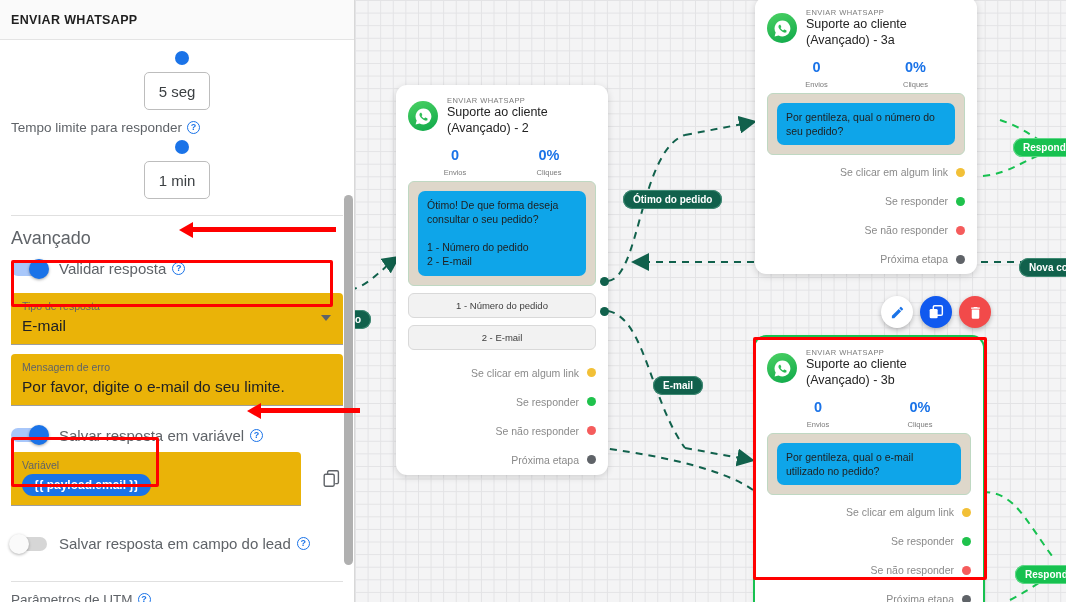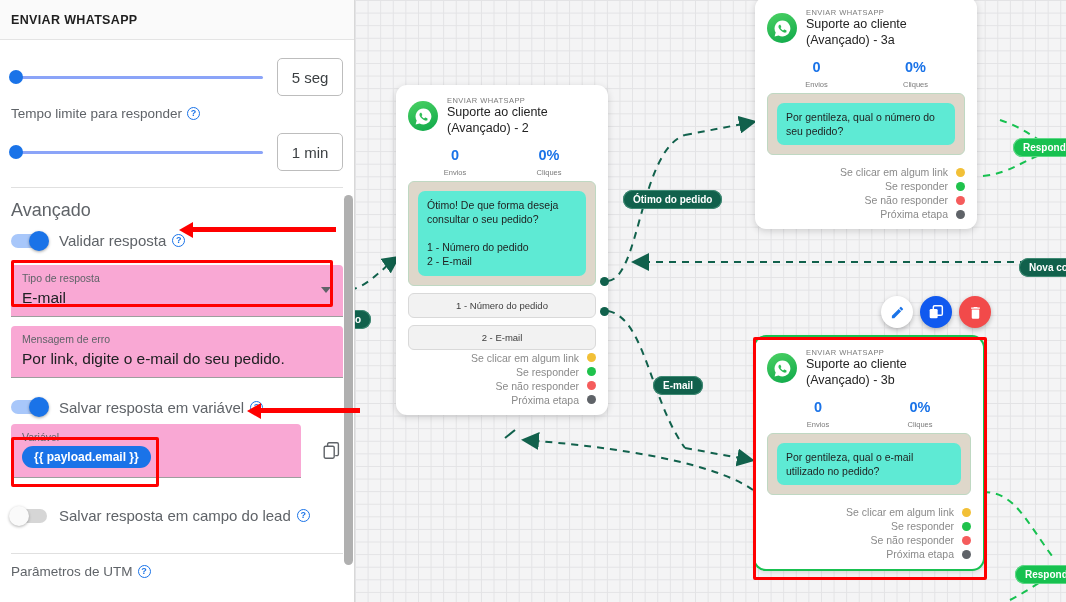--- a/index.html
+++ b/index.html
@@ -24,21 +24,21 @@
     border-bottom: 1px solid #e4e4e4;
     display: flex; align-items: center; padding-left: 11px;
   }
   #sidebar-header .title {
     font-size: 12.5px; font-weight: bold; color: #1f1f1f;
     letter-spacing: .35px;
   }
   .panel-body { padding: 0 11px; }
 
   
-  .slider-row { display: flex; align-items: center; gap: 14px; margin-top: 18px; }
+  .slider-row { display: flex; align-items: center; gap: 14px; margin-top: 18px; flex-direction: column; }
   .slider-track {
     position: relative; flex: 1; height: 3px;
     background: #8ba4f8; border-radius: 2px;
   }
   .slider-thumb {
     position: absolute; left: 0; top: 50%;
     width: 14px; height: 14px; margin-top: -7px; margin-left: -2px;
     border-radius: 50%; background: #1a73e8;
   }
   .slider-value {
@@ -76,21 +76,21 @@
   .toggle.off { background: #d6d6d6; }
   .toggle.off .knob { right: auto; left: -2px; background: #fafafa;
     box-shadow: 0 1px 3px rgba(0,0,0,.3); }
   .toggle-label {
     font-size: 15px; color: #5f6368;
     display: flex; align-items: center; gap: 6px;
   }
 
   
   .filled-field {
-    position: relative; background: #f9a8d4;
+    position: relative; background: #eab308;
     border-bottom: 1px solid #9e9e9e;
     border-radius: 4px 4px 0 0;
     padding: 7px 11px 7px 11px;
   }
   .filled-field .ff-label { font-size: 10.5px; color: #5f6368; line-height: 1.3; }
   .filled-field .ff-value { font-size: 15.5px; color: #202124; line-height: 1.5; }
   .caret-down {
     position: absolute; right: 12px; top: 22px;
     width: 0; height: 0;
     border-left: 5px solid transparent; border-right: 5px solid transparent;
@@ -158,34 +158,34 @@
   .node-stats { display: flex; margin: 9px 0 4px 0; }
   .stat { flex: 1; text-align: center; }
   .stat-num { font-size: 14.5px; color: #1a73e8; font-weight: bold; line-height: 1.25; }
   .stat-lab { font-size: 7.5px; color: #7b7b7b; margin-top: 4px; }
 
   .bubble-wrap {
     background: #ded7ca; border: 1px solid #bfd8c2; border-radius: 6px;
     padding: 9px 9px; margin-top: 4px;
   }
   .bubble {
-    background: #5eead4; border-radius: 7px; padding: 7px 9px;
+    background: #0ea5e9; border-radius: 7px; padding: 7px 9px;
     font-size: 10.5px; color: #1f1f1f; line-height: 1.35;
     white-space: pre-line;
   }
 
   .opt-btn {
     border: 1px solid #d9d9d9; background: #f2f2f2; border-radius: 6px;
     font-size: 9.5px; color: #3c3c3c; text-align: center;
     padding: 6px 0; margin-top: 7px; position: relative;
   }
 
   .out-row {
     display: flex; align-items: center; justify-content: flex-end;
-    gap: 8px; margin-top: 2px; position: relative;
+    gap: 8px; margin-top: 17px; position: relative;
   }
   .out-label { font-size: 10.5px; color: #8a8a8a; text-align: center; }
   .dot { width: 9px; height: 9px; border-radius: 50%; flex: none; }
 
   
   .echip {
     position: absolute; border-radius: 11px;
     font-size: 10px; color: #ffffff; font-weight: bold;
     padding: 4px 10px; white-space: nowrap;
   }
@@ -253,21 +253,21 @@
         <div class="filled-field">
           <div class="ff-label">Tipo de resposta</div>
           <div class="ff-value">E-mail</div>
           <div class="caret-down"></div>
         </div>
       </div>
 
       <div style="position:relative;margin-top:9px">
         <div class="filled-field">
           <div class="ff-label">Mensagem de erro</div>
-          <div class="ff-value">Por link, digite o e-mail do seu pedido.</div>
+          <div class="ff-value">Por favor, digite o e-mail do seu limite.</div>
         </div>
       </div>
 
       <div class="toggle-row" style="margin-top:21px">
         <div class="toggle">
             <div class="knob"></div>
           </div>
         <div class="toggle-label">
           <span>Salvar resposta em variável</span>
           <span class="help-icon">?</span>

